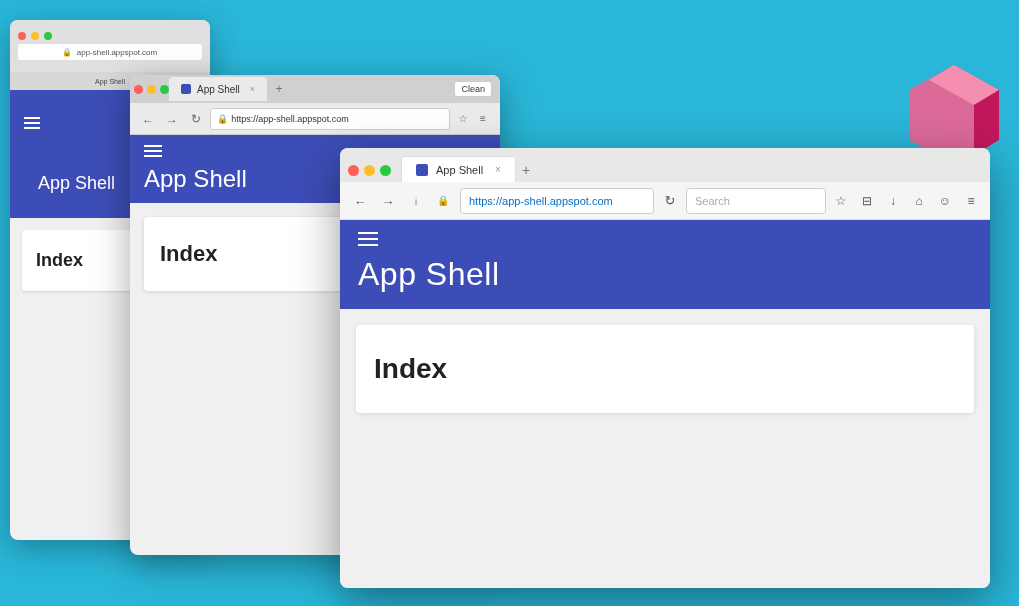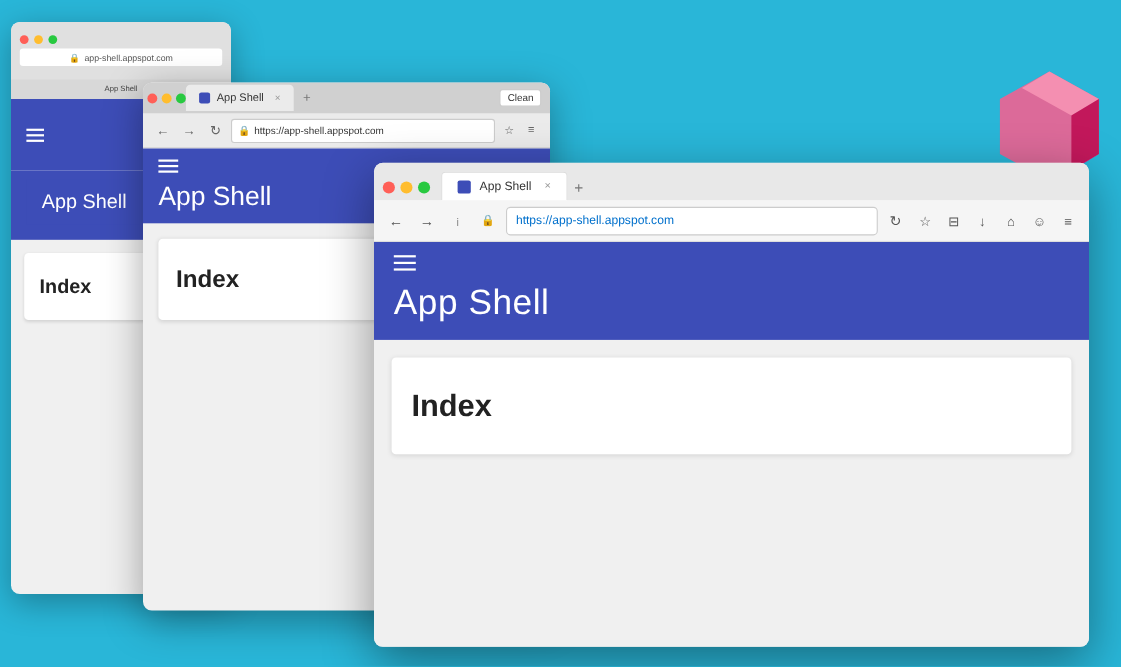--- a/index.html
+++ b/index.html
@@ -599,20 +599,23 @@
     <div class="win3-nav-btn">←</div>
     <div class="win3-nav-btn">→</div>
     <div class="win3-nav-btn" style="font-size:10px;color:#888;">ℹ</div>
     <div class="win3-nav-btn">
       <span style="font-size:10px;color:#2a7d2a;">🔒</span>
     </div>
     <div class="win3-url">
       <span>https://app-shell.appspot.com</span>
     </div>
     <div class="win3-nav-btn">↻</div>
+    <div class="win3-search">
+      <span style="color:#aaa;">Search</span>
+    </div>
     <div class="win3-toolbar-right">
       <div class="win3-toolbar-icon">☆</div>
       <div class="win3-toolbar-icon">⊟</div>
       <div class="win3-toolbar-icon">↓</div>
       <div class="win3-toolbar-icon">⌂</div>
       <div class="win3-toolbar-icon">☺</div>
       <div class="win3-toolbar-icon">≡</div>
     </div>
   </div>
 

